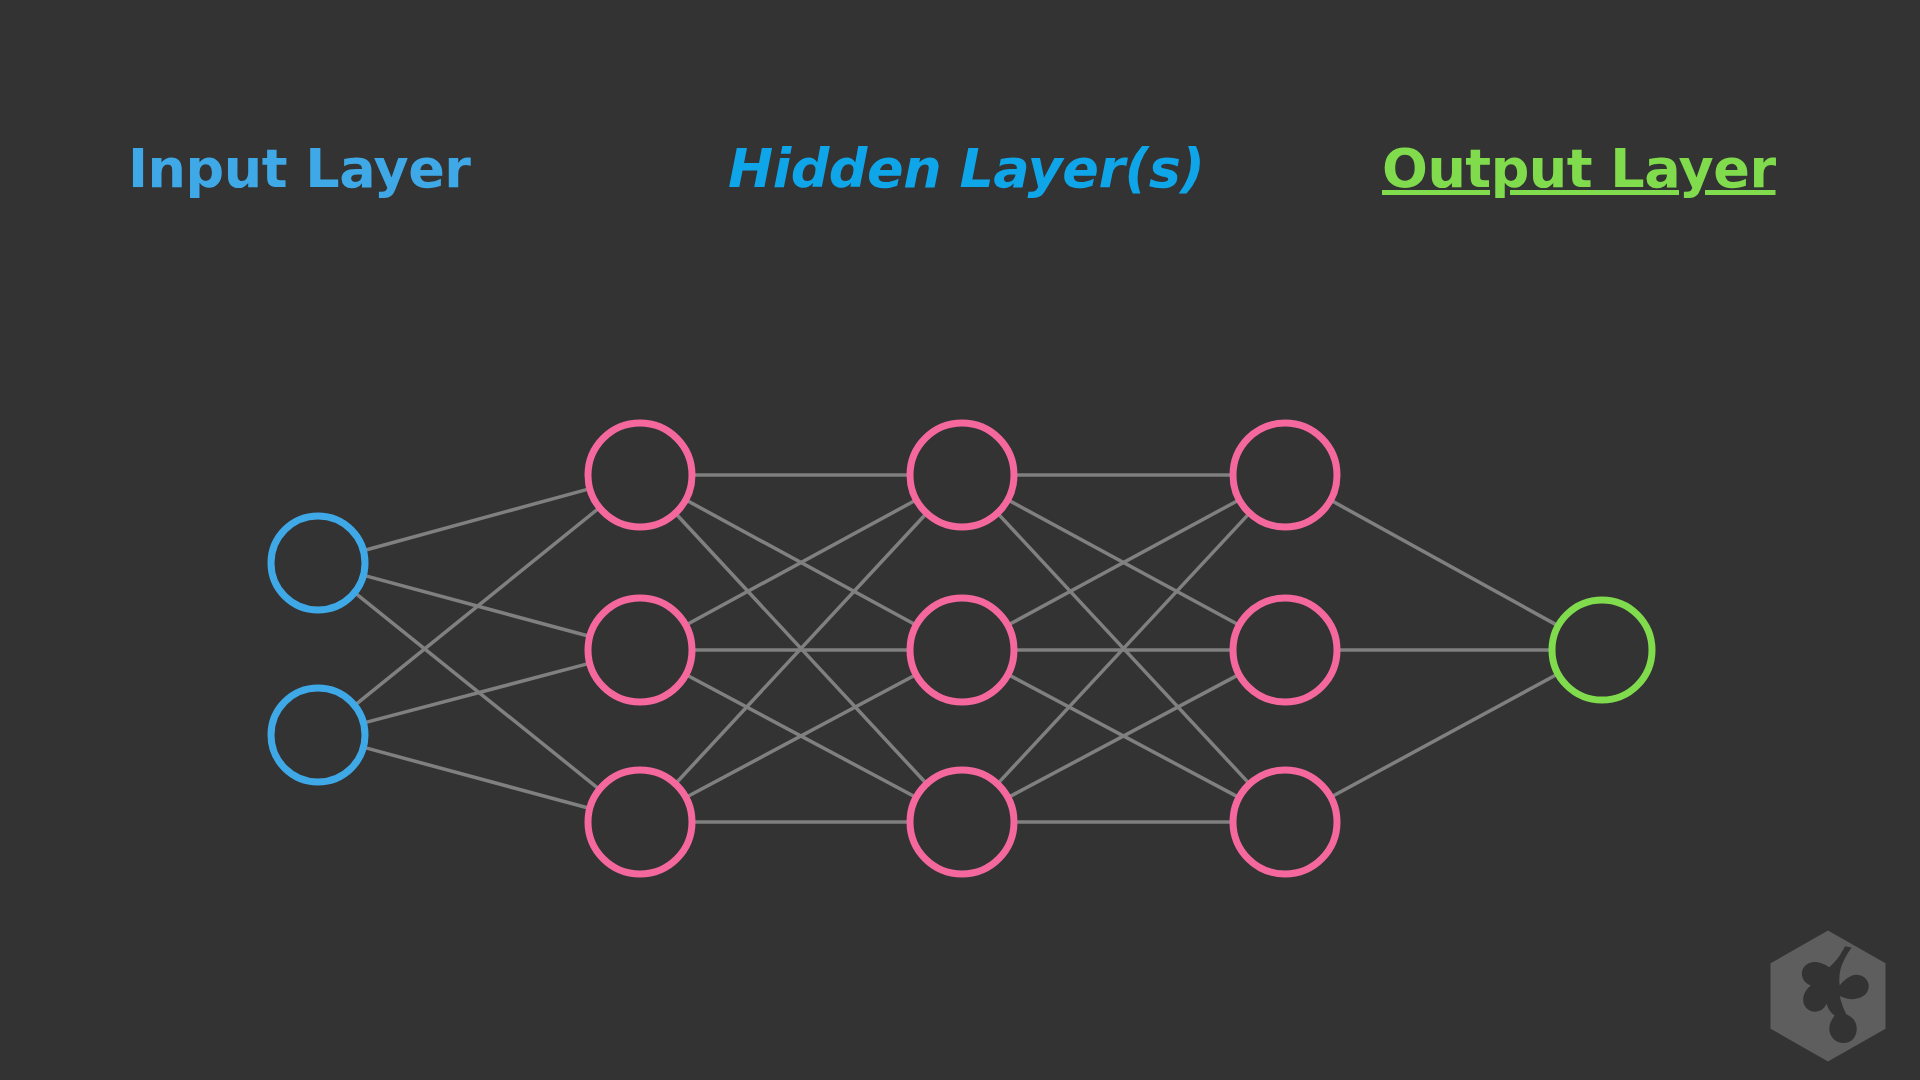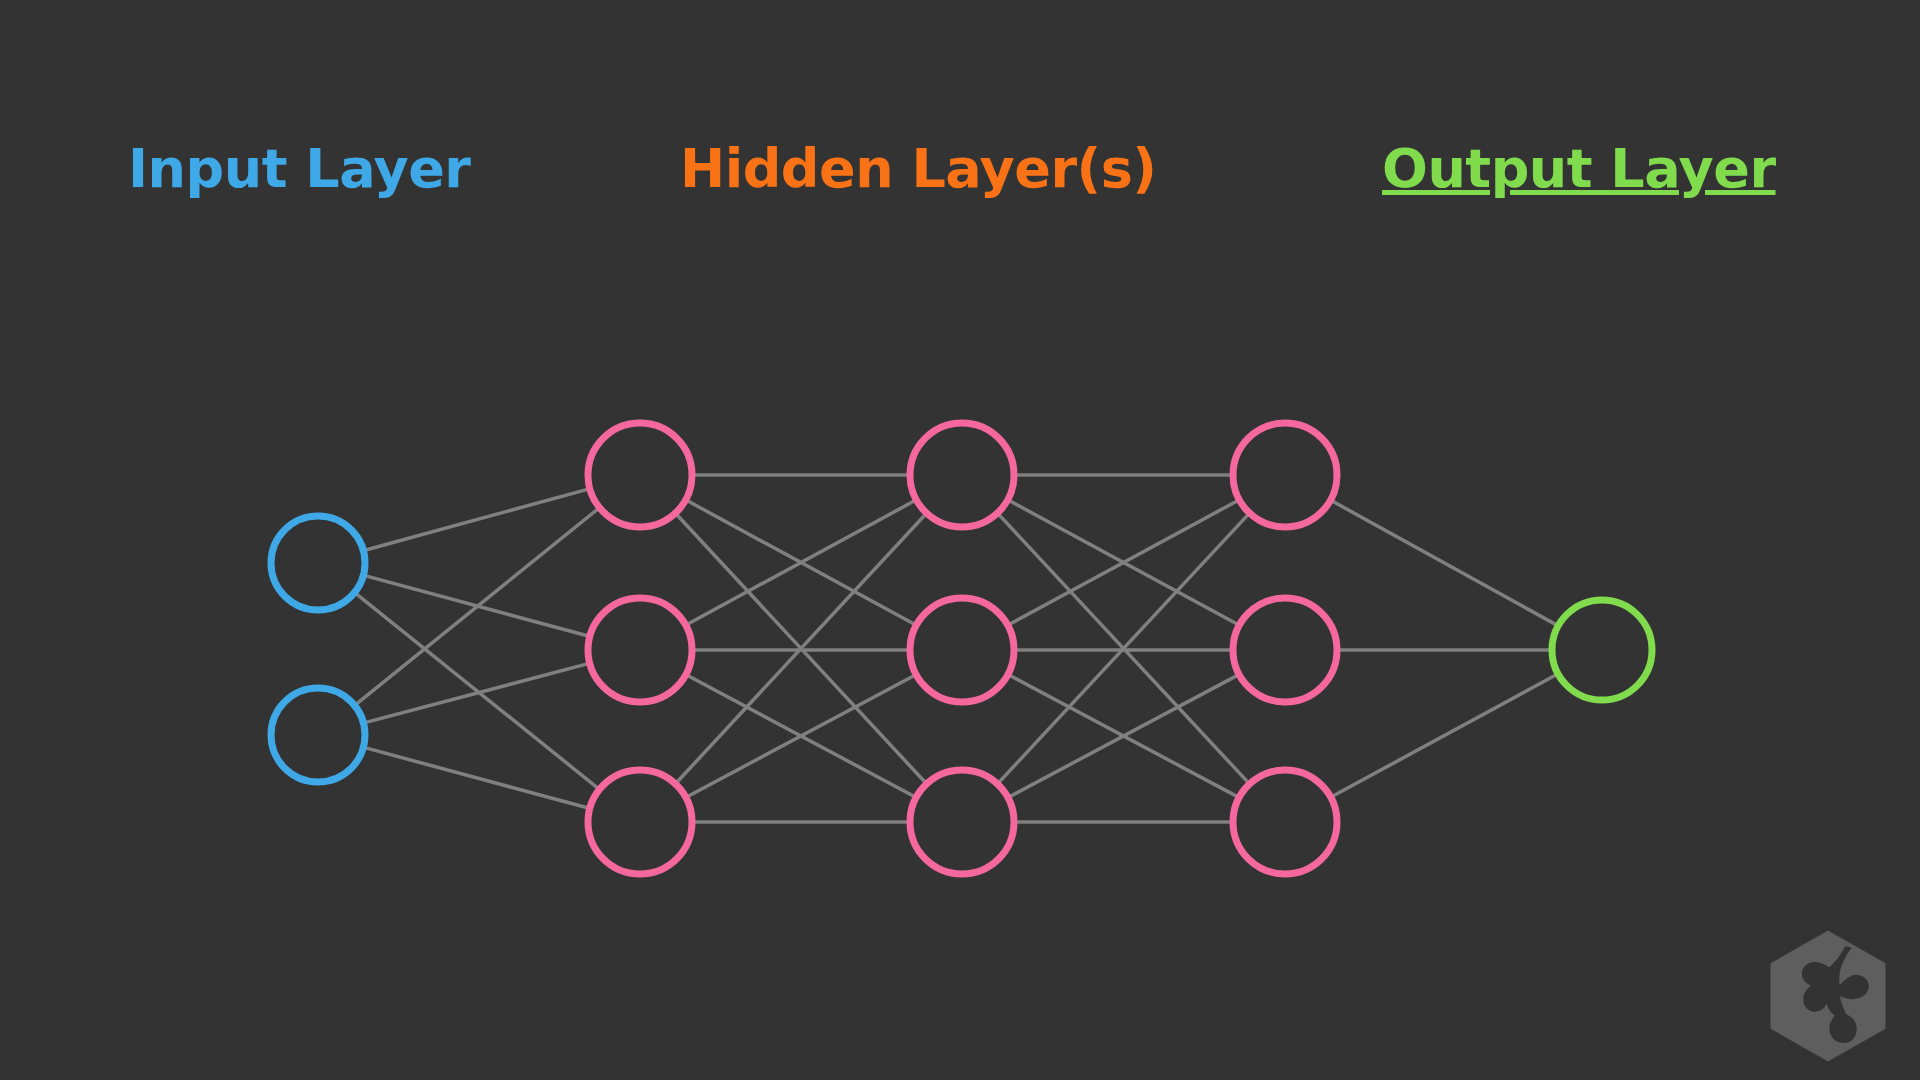--- a/index.html
+++ b/index.html
@@ -50,21 +50,21 @@
     opacity: 1;
   }
 </style>
 </head>
 <body style="background: rgb(51, 51, 51);">
 
 <div id="stage" style="background: rgb(51, 51, 51);">
 
   <div class="layer-label" id="label-input" style="color: rgb(63, 169, 232); left: 128px; top: 142px;">Input Layer</div>
 
-  <div class="layer-label" id="label-hidden" style="color: #f97316; left: 680px; top: 142px;">Hidden Layer(s)</div>
+  <div class="layer-label" id="label-hidden" style="color: #0ea5e9; left: 728px; top: 142px; font-style: italic;">Hidden Layer(s)</div>
 
   <div class="layer-label" id="label-output" style="color: rgb(128, 219, 77); left: 1382px; top: 142px; text-decoration: underline;">Output Layer</div>
 
   <svg id="net-svg" viewBox="0 0 1920 1080">
     <g id="edges-group">
         <line x1="365.7489584643039" y1="549.950595202302" x2="587.4279144180897" y2="489.36752649443514" stroke="#808080" stroke-width="3.5" stroke-linecap="round"></line>
         <line x1="365.78649805563043" y1="575.911258791428" x2="587.3865829488514" y2="635.7845736538821" stroke="#808080" stroke-width="3.5" stroke-linecap="round"></line>
         <line x1="356.57106579046444" y1="594.024552918417" x2="597.5328669579735" y2="787.8416538575004" stroke="#808080" stroke-width="3.5" stroke-linecap="round"></line>
         <line x1="356.51258522495556" y1="703.9028814953775" x2="597.5972546513116" y2="509.2382415858975" stroke="#808080" stroke-width="3.5" stroke-linecap="round"></line>
         <line x1="365.860548982213" y1="722.366004150658" x2="587.3050521306948" y2="663.9101570462452" stroke="#808080" stroke-width="3.5" stroke-linecap="round"></line>

